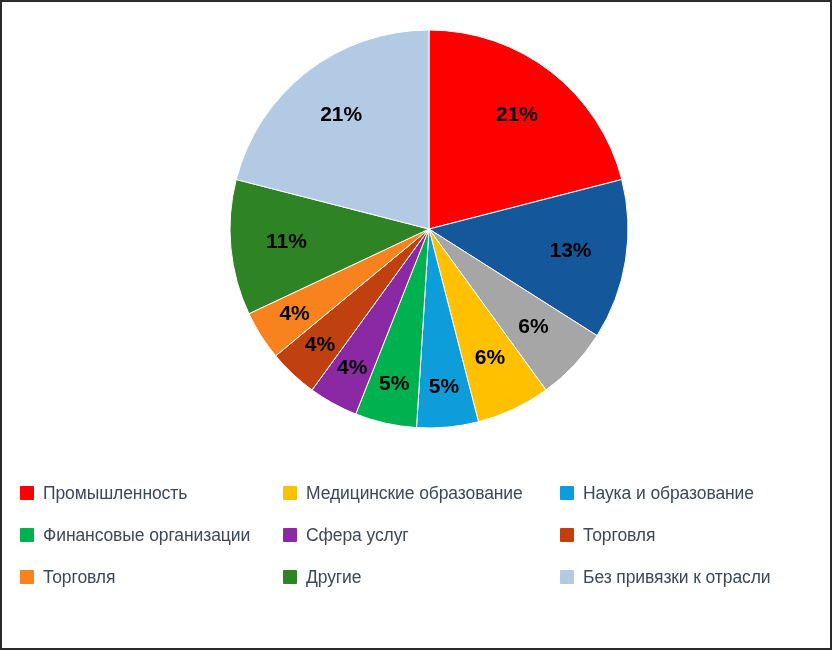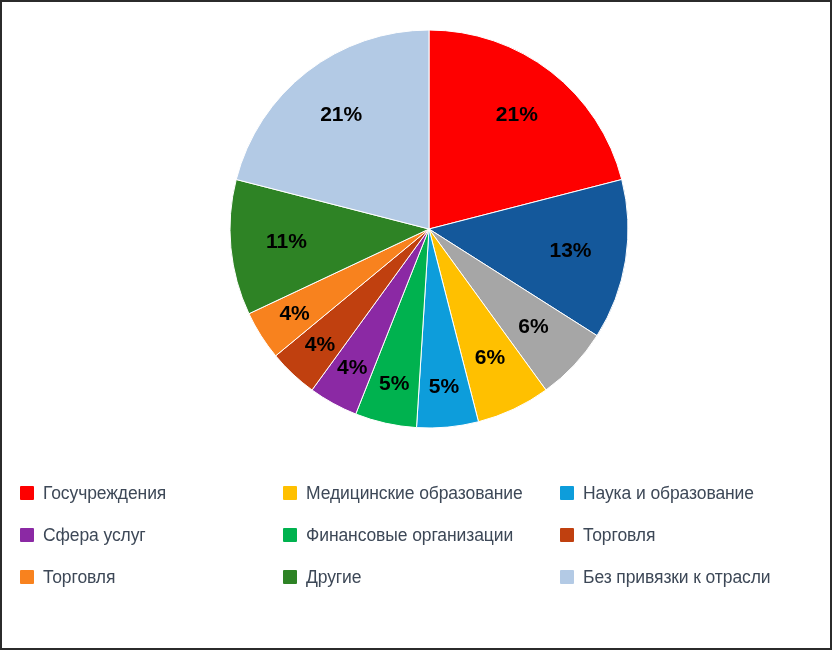--- a/index.html
+++ b/index.html
@@ -104,37 +104,37 @@
           <text x="292.6" y="312.3" class="slice-label">4%</text>
           <text x="284.4" y="240.5" class="slice-label">11%</text>
           <text x="339.2" y="113.8" class="slice-label">21%</text>
         </g>
     </svg>
   </div>
 
   <div id="legend">
       <div class="legend-item">
         <span class="legend-swatch" style="background: rgb(254, 0, 0);"></span>
-        <span class="legend-label">Госучреждения</span>
+        <span class="legend-label">Промышленность</span>
       </div>
       <div class="legend-item">
         <span class="legend-swatch" style="background: rgb(255, 192, 0);"></span>
         <span class="legend-label">Медицинские образование</span>
       </div>
       <div class="legend-item">
         <span class="legend-swatch" style="background: rgb(13, 157, 219);"></span>
         <span class="legend-label">Наука и образование</span>
       </div>
       <div class="legend-item">
+        <span class="legend-swatch" style="background: rgb(0, 178, 79);"></span>
+        <span class="legend-label">Финансовые организации</span>
+      </div>
+      <div class="legend-item">
         <span class="legend-swatch" style="background: rgb(139, 41, 164);"></span>
         <span class="legend-label">Сфера услуг</span>
-      </div>
-      <div class="legend-item">
-        <span class="legend-swatch" style="background: rgb(0, 178, 79);"></span>
-        <span class="legend-label">Финансовые организации</span>
       </div>
       <div class="legend-item">
         <span class="legend-swatch" style="background: rgb(192, 64, 15);"></span>
         <span class="legend-label">Торговля</span>
       </div>
       <div class="legend-item">
         <span class="legend-swatch" style="background: rgb(248, 130, 30);"></span>
         <span class="legend-label">Торговля</span>
       </div>
       <div class="legend-item">

